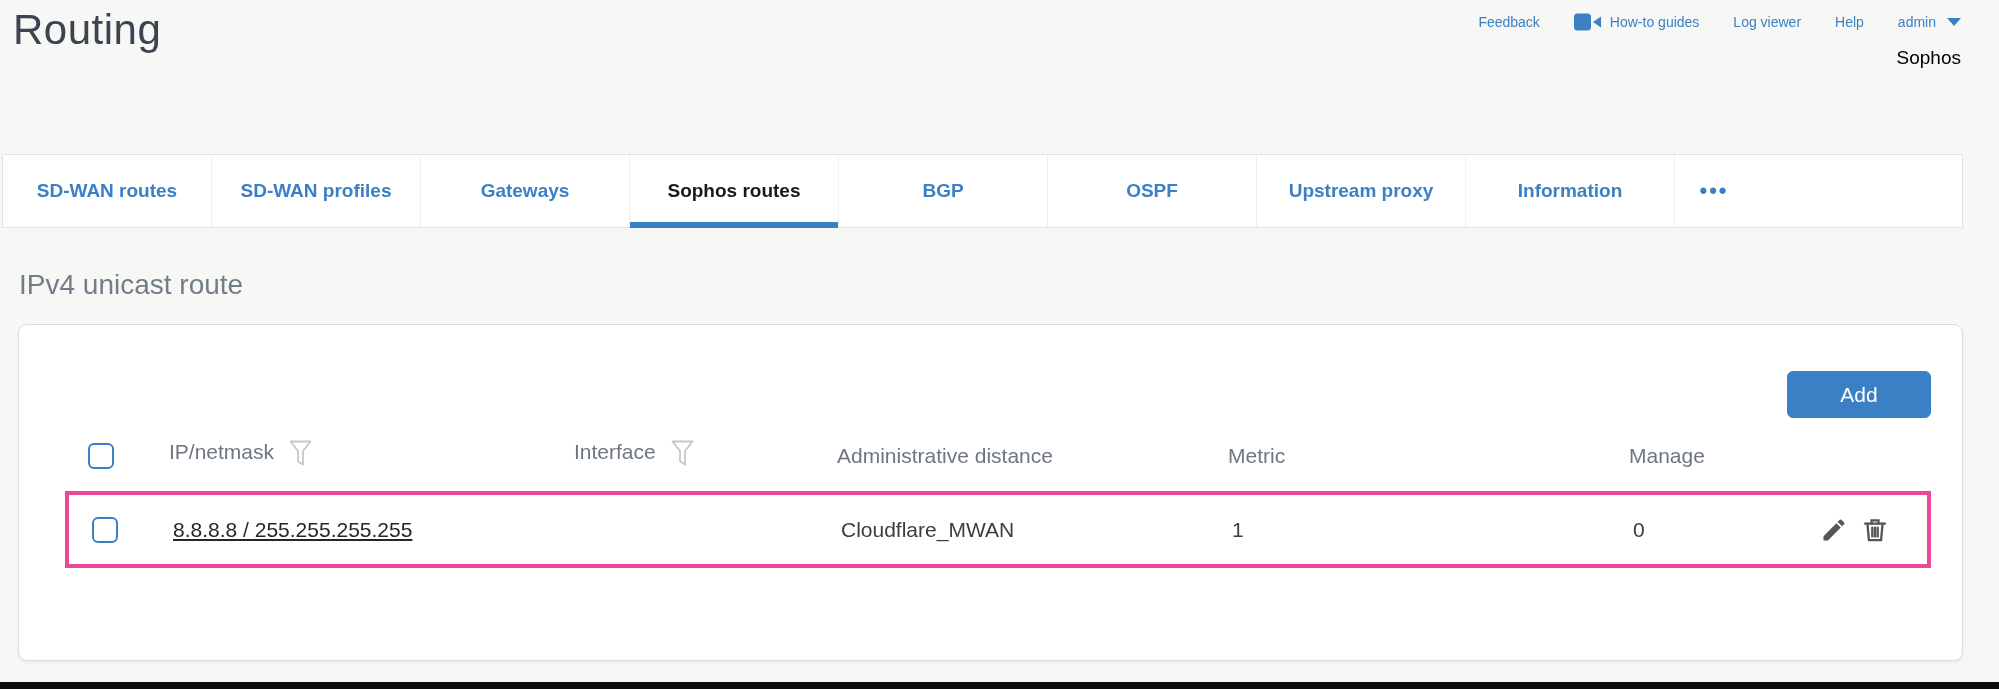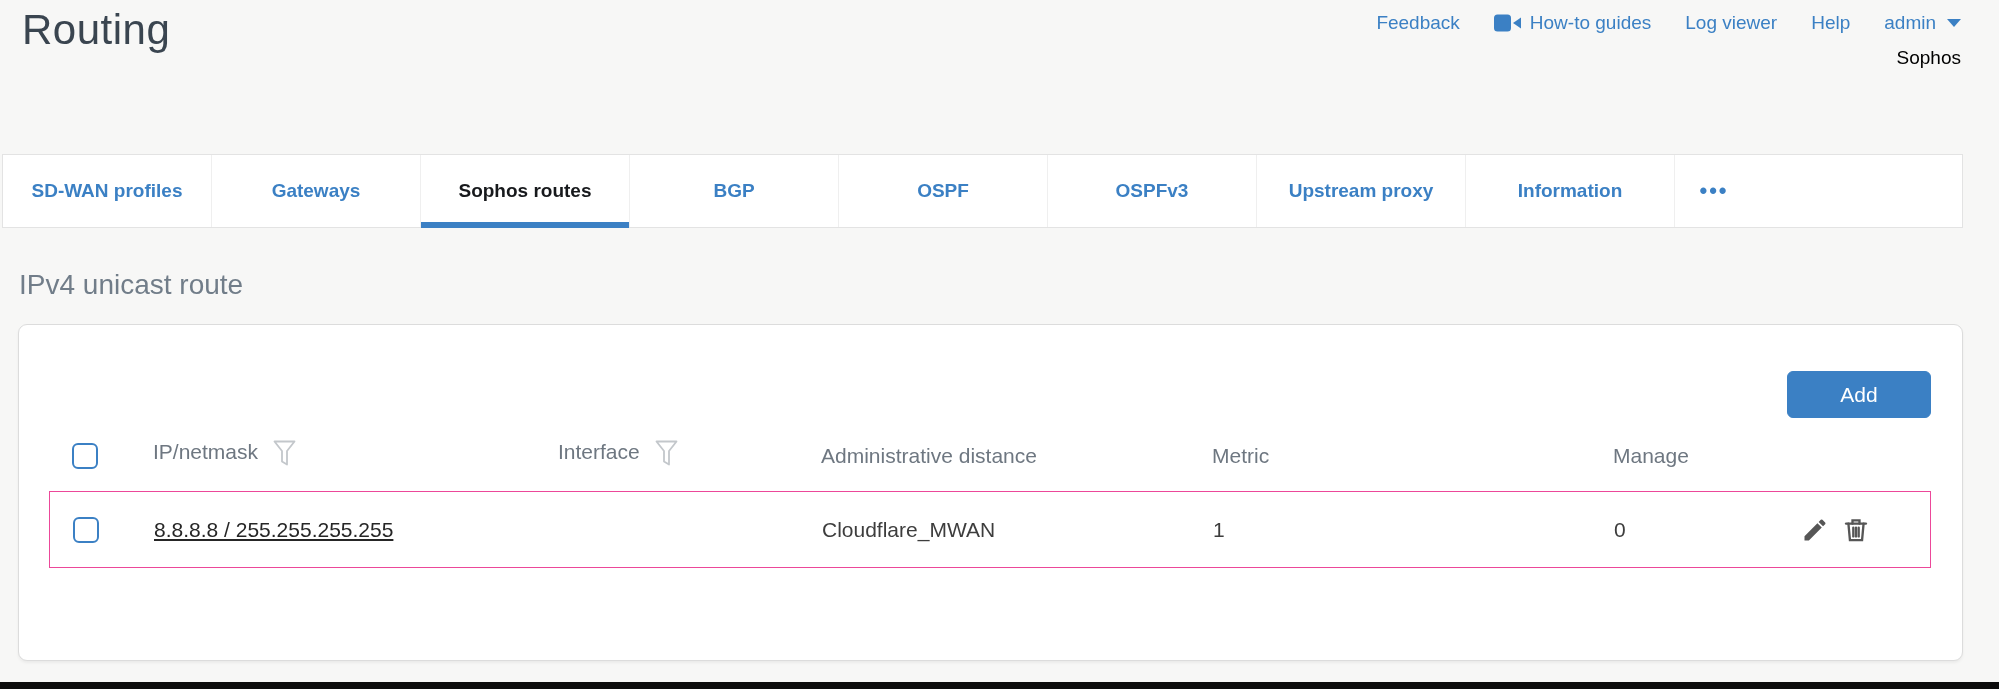--- a/index.html
+++ b/index.html
@@ -8,27 +8,27 @@
     font-family:"Liberation Sans", sans-serif;
     background:#f7f7f6;
     position:relative;
     overflow:hidden;
     color:#3d3d3d;
   }
 
   
   .header { position:relative; height:153px; }
   .page-title {
-    position:absolute; left:22px; top:6px;
+    position:absolute; left:13px; top:6px;
     font-size:42px; font-weight:400; color:#3a4550; letter-spacing:0.5px;
   }
   .topnav {
     position:absolute; right:38px; top:12px;
     display:flex; align-items:center; gap:34px;
-    font-size:19px; color:#3b80c4; font-weight:400;margin-left:48px;
+    font-size:14px; color:#3b80c4; font-weight:400;margin-left:48px;
   }
   .topnav a { color:#3b80c4; text-decoration:none; cursor:pointer; display:flex; align-items:center; gap:9px; }
   .brand-label {
     position:absolute; right:38px; top:47px;
     font-size:19px; color:#000000; text-align:right;
   }
   .caret-down {
     width:0; height:0; border-left:7px solid transparent; border-right:7px solid transparent;
     border-top:8px solid #3b80c4; display:inline-block; margin-left:2px;
   }
@@ -55,21 +55,21 @@
   
   .section-title {
     position:absolute; left:19px; top:269px;
     font-size:28px; font-weight:400; color:#717d89;
   }
 
   .panel {
     position:absolute; left:18px; top:324px; width:1945px; height:337px;
     background:#ffffff; border:1px solid #dcdcdc; border-radius:9px;
     box-shadow:0 2px 3px rgba(0,0,0,0.05);
-    padding:46px 31px 0 30px;
+    padding:46px 31px 0 46px;
   }
 
   .btn-row { display:flex; justify-content:flex-end; gap:11px; height:47px; }
   .btn {
     height:47px; font-size:21px; border-radius:6px; cursor:pointer;
     font-family:"Liberation Sans", sans-serif;
     display:flex; align-items:center; justify-content:center;
   }
   .btn-primary { width:144px; background:#3b80c4; color:#ffffff; border:1px solid #3b80c4; }
   .btn-secondary { width:162px; background:#ffffff; color:#3b3b3b; border:1px solid #c9c9c9; }
@@ -77,21 +77,21 @@
   .grid {
     display:grid;
     grid-template-columns:104px 405px 263px 391px 401px 165px 1fr;
     align-items:center;
   }
   .thead { height:52px; margin-top:12px; color:#6e7781; font-size:21px; font-weight:400; }
   .th { display:flex; gap:15px; }
   .funnel { flex:0 0 auto; cursor:pointer; }
 
   .trow {
-    height:77px; border:1px solid #ec4899; background:#ffffff;
+    height:77px; border:4px solid #ec4899; background:#ffffff;
     font-size:21px; color:#3d3d3d; margin-top:9px;
   }
   .route-link { color:#262626; text-decoration:underline; cursor:pointer; font-size:21px; }
 
   .checkbox {
     width:26px; height:26px; border:2px solid #3b80c4; border-radius:6px;
     background:#ffffff; margin-left:23px; cursor:pointer;
   }
 
   .manage-cell { display:flex; align-items:center; gap:13px; padding-left:22px; }
@@ -122,26 +122,26 @@
     <a>Help</a>
     <a>
       <span>admin</span>
       <span class="caret-down"></span>
     </a>
   </div>
   <div class="brand-label">Sophos</div>
 </div>
 
 <div class="tabbar">
+  <div class="tab">SD-WAN routes</div>
   <div class="tab">SD-WAN profiles</div>
   <div class="tab">Gateways</div>
   <div class="tab active">Sophos routes</div>
   <div class="tab">BGP</div>
   <div class="tab">OSPF</div>
-  <div class="tab">OSPFv3</div>
   <div class="tab">Upstream proxy</div>
   <div class="tab">Information</div>
   <div class="tab-more">•••</div>
 </div>
 
 <div class="section-title">IPv4 unicast route</div>
 
 <div class="panel">
 
   <div class="btn-row">

